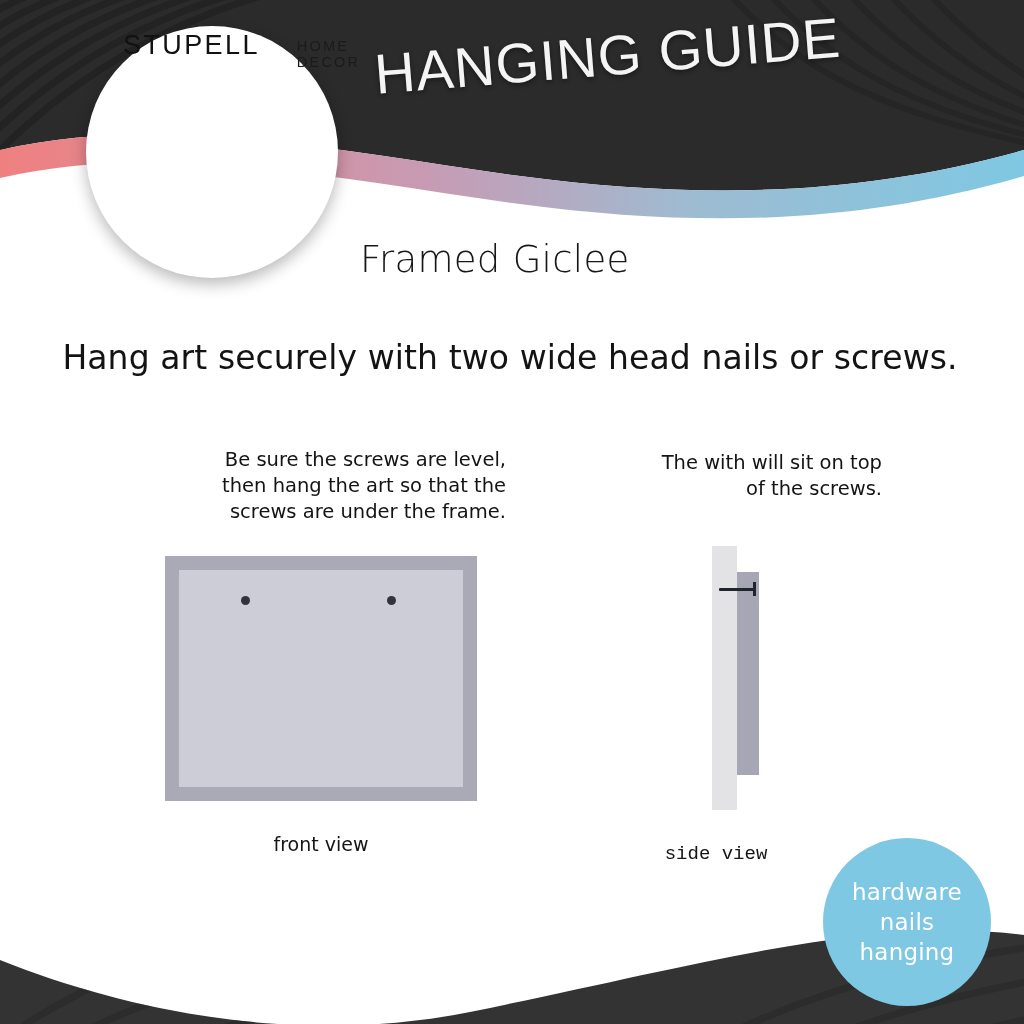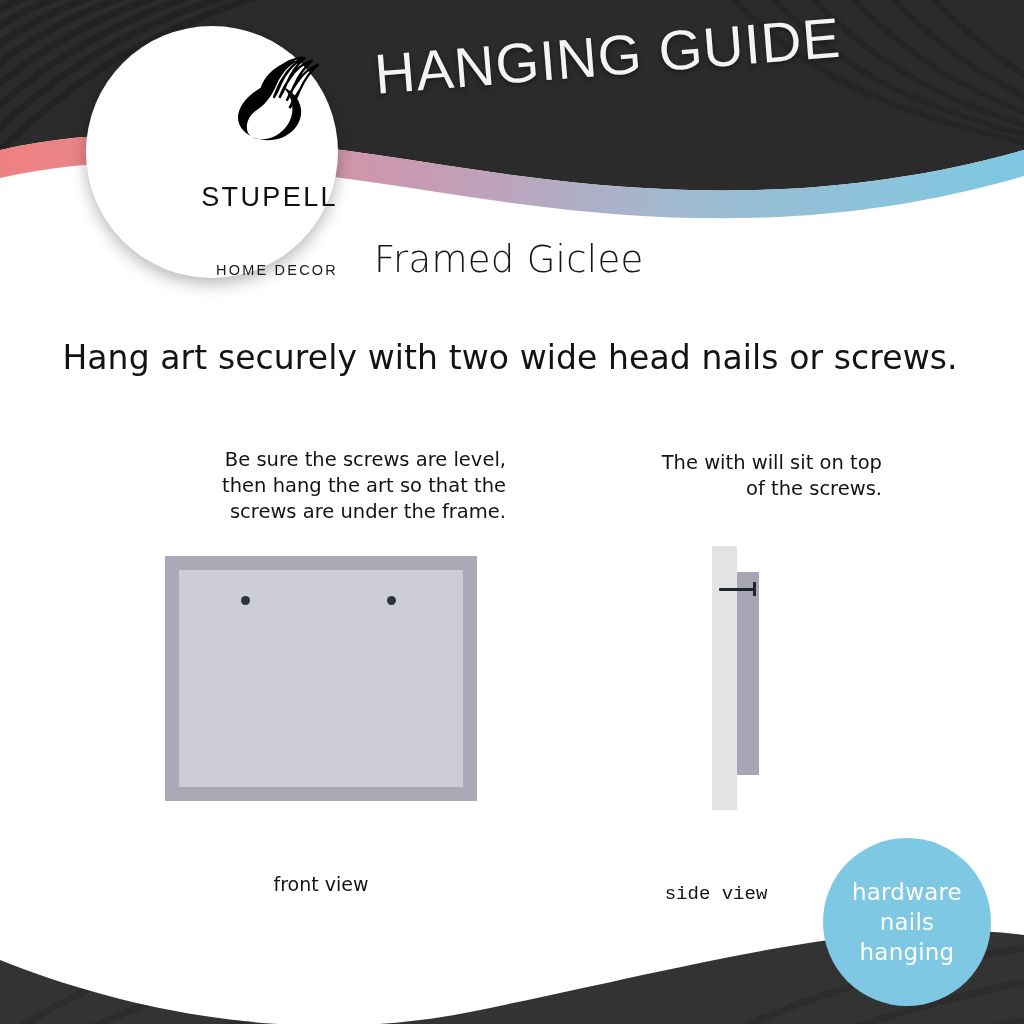--- a/index.html
+++ b/index.html
@@ -29,22 +29,22 @@
   .logo-circle {
     position: absolute;
     left: 86px;
     top: 26px;
     width: 252px;
     height: 252px;
     border-radius: 50%;
     background: #ffffff;
     box-shadow: 0 6px 16px rgba(0,0,0,0.28);
     display: flex;
-    flex-direction: column;
-    align-items: flex-end;
+    flex-direction: row;
+    align-items: flex-start;
     justify-content: flex-start;
     z-index: 6;
     gap: 37px;
   }
   .logo-mark {
     margin-top: 30px;
     width: 120px;
     height: 118px;
   }
   .logo-word {
@@ -77,21 +77,21 @@
     transform: rotate(-4.6deg);
     transform-origin: left top;
     text-shadow: 0 2px 5px rgba(0,0,0,0.45);
     white-space: nowrap;
     z-index: 5;
   }
 
   
   .product-name {
     position: absolute;
-    left: 374px;
+    left: 360px;
     top: 238px;
     font-family: "DejaVu Sans", sans-serif;
     font-size: 37px;
     font-weight: 300;
     color: #171717;
     letter-spacing: 0.3px;
     white-space: nowrap;
     z-index: 5;
   }
   .lede {
@@ -191,21 +191,20 @@
   }
 
   
   .view-label {
     position: absolute;
     font-family: "DejaVu Sans", sans-serif;
     font-size: 19px;
     color: #151515;
     text-align: center;
     z-index: 5;
-    margin-top: 40px;
   }
   .view-label.front { left: 165px; top: 833px; width: 312px; }
   .view-label.side  { left: 636px; top: 843px; width: 160px; font-family: Liberation Mono, monospace; }
 
   
   .badge {
     position: absolute;
     left: 823px;
     top: 838px;
     width: 168px;

